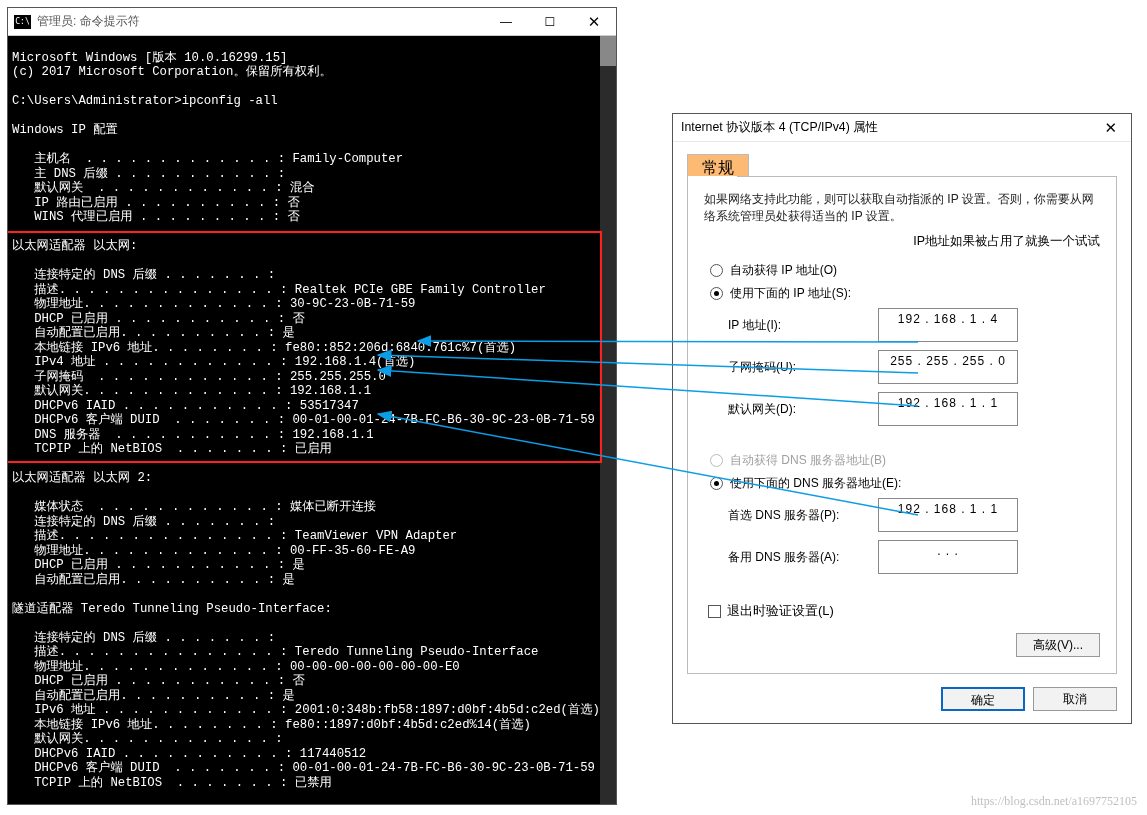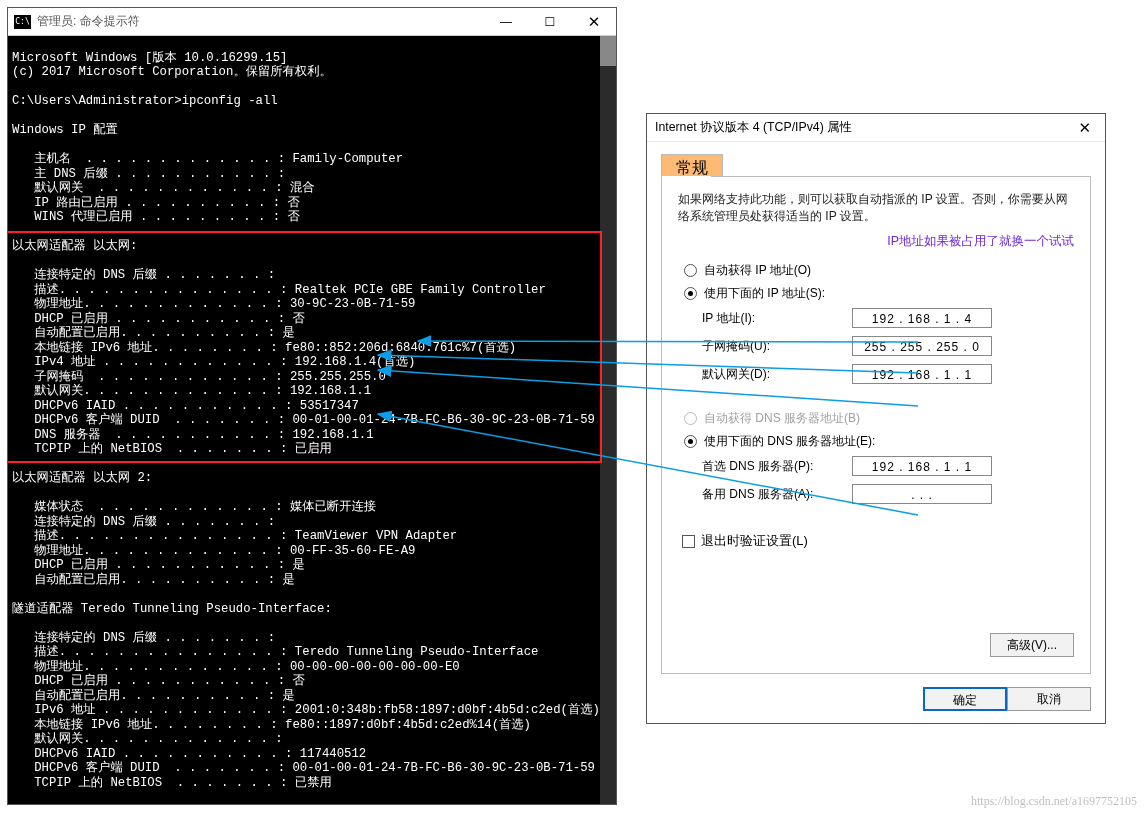--- a/index.html
+++ b/index.html
@@ -11,42 +11,42 @@
   .cmd-icon{width:17px;height:14px;background:#000;margin:0 6px;display:inline-flex;align-items:center;justify-content:center;color:#fff;font-size:8px;font-family:monospace}
   .cmd-title-text{flex:1;color:#555}
   .ctl{width:44px;height:28px;display:flex;align-items:center;justify-content:center;color:#000;font-family:Arial;font-size:12px}
   .ctl.close{font-size:15px}
   .cmd-body{position:relative;flex:1;background:#000;color:#fff;font-family:Consolas,"Courier New",monospace;font-size:12.3px;line-height:14.5px;padding:0px 4px;white-space:pre;overflow:hidden}
   .scrollbar{position:absolute;right:0;top:0;width:16px;height:100%;background:#2b2b2b}
   .scroll-thumb{position:absolute;right:0;top:0;width:16px;height:30px;background:#888}
   .redbox{position:absolute;border:2px solid #ff2020;pointer-events:none}
 
   
-  .dlg{position:absolute;left:646px;top:113px;width:460px;height:611px;background:#fff;border:1px solid #555;font-size:12.3px}
+  .dlg{position:absolute;left:672px;top:113px;width:460px;height:611px;background:#fff;border:1px solid #555;font-size:12.3px}
   .dlg-title{height:28px;border-bottom:1px solid #e8e8e8;display:flex;align-items:center;padding:0 8px}
   .dlg-title-text{flex:1;color:#000}
   .dlg-close{font-size:15px;padding:0 6px;cursor:default}
   .tab-strip{margin:12px 0 0 14px;height:22px;display:flex}
   .tab{border:1px solid #bbb;border-bottom:none;padding:3px 14px;font-size:16px;background:#fdba74}
   .tab-pane{margin:0 14px 0 14px;border:1px solid #bbb;border-top:1px solid #bbb;padding:14px 16px 14px 16px;position:relative;height:498px}
   .tab-pane::before{content:"";position:absolute;left:0;top:-1px;width:49px;height:1px;background:#fff}
   .intro{font-size:12px;line-height:17px;color:#222;margin-bottom:8px}
-  .note{color:#6d28d9;text-align:right;font-size:12.5px;margin:2px 0 12px}
+  .note{color:#000000;text-align:right;font-size:12.5px;margin:2px 0 12px}
   .radio-row{display:flex;align-items:center;font-size:12px;margin:6px 0 5px 6px}
   .radio{width:13px;height:13px;border:1px solid #555;border-radius:50%;margin-right:7px;position:relative;background:#fff;flex-shrink:0}
   .radio.checked::after{content:"";position:absolute;left:3px;top:3px;width:5px;height:5px;border-radius:50%;background:#000}
   .radio.disabled{border-color:#bbb}
   .disabled-text{color:#a0a0a0}
   .field{display:flex;align-items:center;margin:6px 0 8px 24px;font-size:12px}
   .field label{width:150px}
-  .ip-input{width:140px;height:20px;border:1px solid #888;font-family:Arial;font-size:12px;letter-spacing:1px;text-align:center;line-height:20px}
+  .ip-input{width:140px;height:34px;border:1px solid #888;font-family:Arial;font-size:12px;letter-spacing:1px;text-align:center;line-height:20px}
   .checkrow{margin:28px 0 0 4px;display:flex;align-items:center;font-size:13px}
   .checkbox{width:13px;height:13px;border:1px solid #555;margin-right:6px;background:#fff}
   .adv-btn{position:absolute;right:16px;bottom:16px;height:24px;width:84px;border:1px solid #999;background:#f2f2f2;font-size:12px;text-align:center;line-height:22px}
-  .dlg-footer{position:absolute;right:14px;bottom:12px;display:flex;}
+  .dlg-footer{position:absolute;right:14px;bottom:12px;display:flex;gap:8px}
   .btn{width:84px;height:24px;border:1px solid #999;background:#f2f2f2;font-size:12px;text-align:center;line-height:22px}
   .btn.primary{border:2px solid #0b67c4}
 
   
   svg.overlay{position:absolute;left:0;top:0;pointer-events:none}
 
   .watermark{position:absolute;right:10px;bottom:6px;font-size:12px;color:#bfbfbf;font-family:Liberation Serif, serif}
 </style>
 </head>
 <body>

